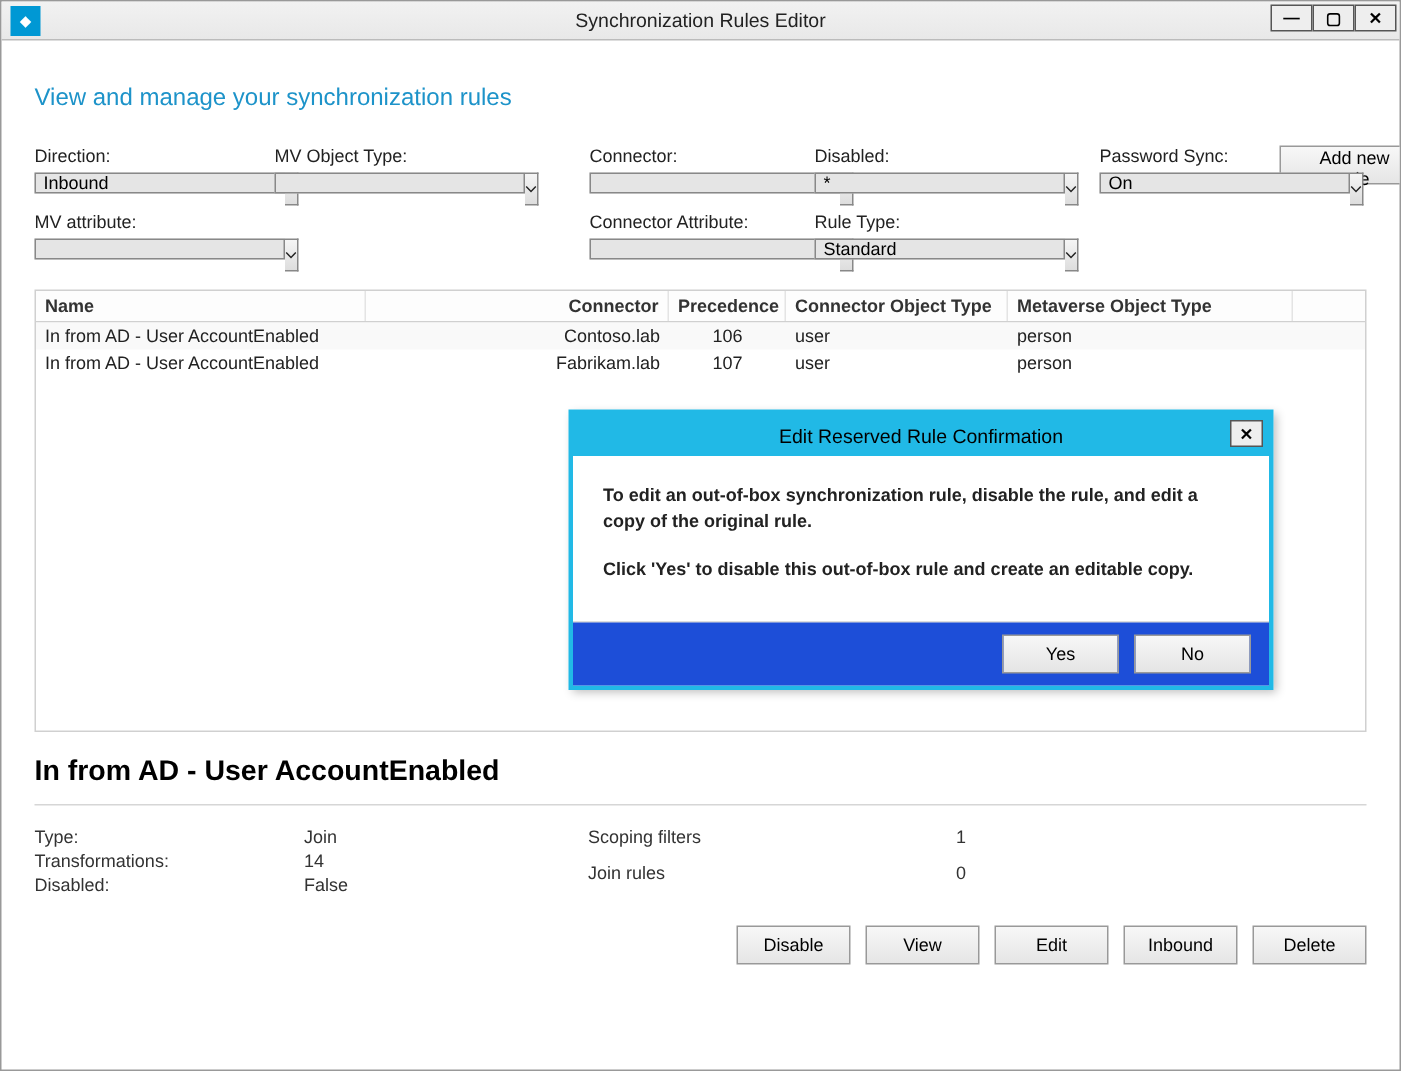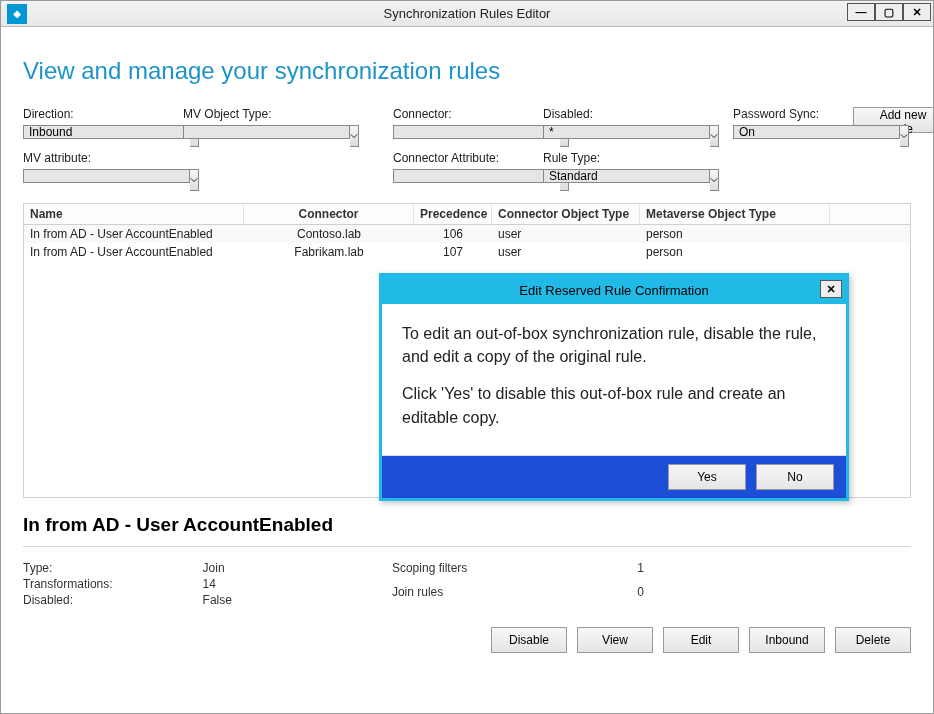--- a/index.html
+++ b/index.html
@@ -5,53 +5,53 @@
   * { box-sizing: border-box; margin: 0; padding: 0; }
   body { font-family: "Segoe UI", Tahoma, sans-serif; font-size: 12px; background: #fff; color: #000; width: 934px; height: 714px; position: relative; overflow: hidden; border: 1px solid #999; }
   
   .titlebar { height: 26px; background: linear-gradient(#f2f2f2,#e8e8e8); border-bottom: 1px solid #bbb; display: flex; align-items: center; position: relative; }
   .titlebar-icon { width: 20px; height: 20px; margin: 0 6px; background: #0098d4; display: flex; align-items: center; justify-content: center; font-size: 10px; color:#fff;}
   .titlebar-title { position:absolute; left:0; right:0; text-align:center; font-size:13px; color:#222; pointer-events:none;}
   .win-btns { position:absolute; right:2px; top:2px; display:flex; gap:0; }
   .win-btn { width:28px; height:18px; border:1px solid #555; background:#eee; display:flex; align-items:center; justify-content:center; font-size:11px; font-weight:bold; cursor:pointer;}
   
   .content { padding: 12px 22px 10px 22px; }
-  .page-heading { color:#1d93c9; font-size:24px; font-weight:400; margin: 18px 0 22px 0; }
+  .page-heading { color:#1d93c9; font-size:16px; font-weight:400; margin: 18px 0 22px 0; }
   
   .filters { display:grid; grid-template-columns: 150px 200px 140px 180px 110px auto; gap: 4px 10px; align-items:start; margin-bottom:12px;}
   .filter-cell label { display:block; font-size:12px; margin-bottom:4px; color:#222;}
   .dd { display:flex; width:100%;}
   .dd-input { flex:1; height:14px; border:1px solid #888; background:#e5e5e5; padding:0 5px; font-size:12px; font-family:inherit;}
   .dd-btn { width:18px; height:22px; border:1px solid #888; border-left:none; background:linear-gradient(#f5f5f5,#ddd); display:flex; align-items:center; justify-content:center; cursor:pointer;}
   .dd-btn svg { width:8px; height:8px;}
   .add-btn-wrap { grid-row:1/3; grid-column:6; display:flex; align-items:center; justify-content:flex-end;}
   .push-btn { height:26px; min-width:100px; padding:0 14px; border:1px solid #999; background:linear-gradient(#f7f7f7,#e5e5e5); font-size:12px; cursor:pointer; font-family:inherit;}
   
   .grid { border:1px solid #d0d0d0; margin-top:2px; min-height:295px; background:#fff;}
   .grid-head { display:flex; border-bottom:1px solid #d0d0d0; background:#fdfdfd; font-size:12px;font-weight:bold;}
   .gh { padding:3px 6px; border-right:1px solid #e4e4e4; text-align:center; color:#333;}
   .grid-row { display:flex; font-size:12px; color:#222;}
   .grid-row:nth-child(odd){ background:#f9f9f9;}
   .gc { padding:2px 6px; overflow:hidden; white-space:nowrap; text-overflow:ellipsis;}
-  .c-name{width:220px;text-align:left;} .c-conn{width:170px;text-align:center;} .c-prec{width:78px;text-align:center;} .c-cot{width:148px;text-align:left;} .c-mot{width:190px;text-align:left;}
+  .c-name{width:220px;text-align:left;} .c-conn{width:170px;text-align:right;margin-left:32px;} .c-prec{width:78px;text-align:center;} .c-cot{width:148px;text-align:left;} .c-mot{width:190px;text-align:left;}
   
   .rule-heading { font-size:19px; font-weight:700; margin:16px 0 6px 0;}
   .divider { border:none; border-top:1px solid #d6d6d6; margin:10px 0 14px 0;}
   
   .details { display:flex; font-size:12px; color:#333; gap:40px; margin-bottom:20px;}
   .details-col { display:grid; grid-template-columns:auto auto; column-gap:90px; row-gap:2px;}
   
   .actions { display:flex; gap:10px; justify-content:flex-end;}
   .actions .push-btn { min-width:76px;}
   
   
   .dialog { position:absolute; left:378px; top:272px; width:470px; border:3px solid #21b9e6; box-shadow:2px 2px 6px rgba(0,0,0,.25); background:#fff;}
   .dlg-title { background:#21b9e6; color:#000; height:28px; display:flex; align-items:center; justify-content:center; position:relative; font-size:13px;}
   .dlg-close { position:absolute; right:4px; top:4px; width:22px; height:18px; border:1px solid #555; background:#eee; display:flex; align-items:center; justify-content:center; font-size:11px; font-weight:bold; cursor:pointer;}
-  .dlg-body { padding:18px 20px 12px 20px; font-size:16px; color:#222; line-height:1.45;}
+  .dlg-body { padding:18px 20px 12px 20px; font-size:12px; color:#222; line-height:1.45;font-weight:bold;}
   .dlg-body p { margin-bottom:14px;}
   .dlg-btns { background:#1d4ed8; padding:8px 12px; display:flex; justify-content:flex-end; gap:10px; border-top:1px solid #ddd;}
   .dlg-btns .push-btn{ min-width:78px;}
 </style>
 </head>
 <body>
 
 <div class="titlebar">
   <div class="titlebar-icon">◆</div>
   <div class="titlebar-title">Synchronization Rules Editor</div>

